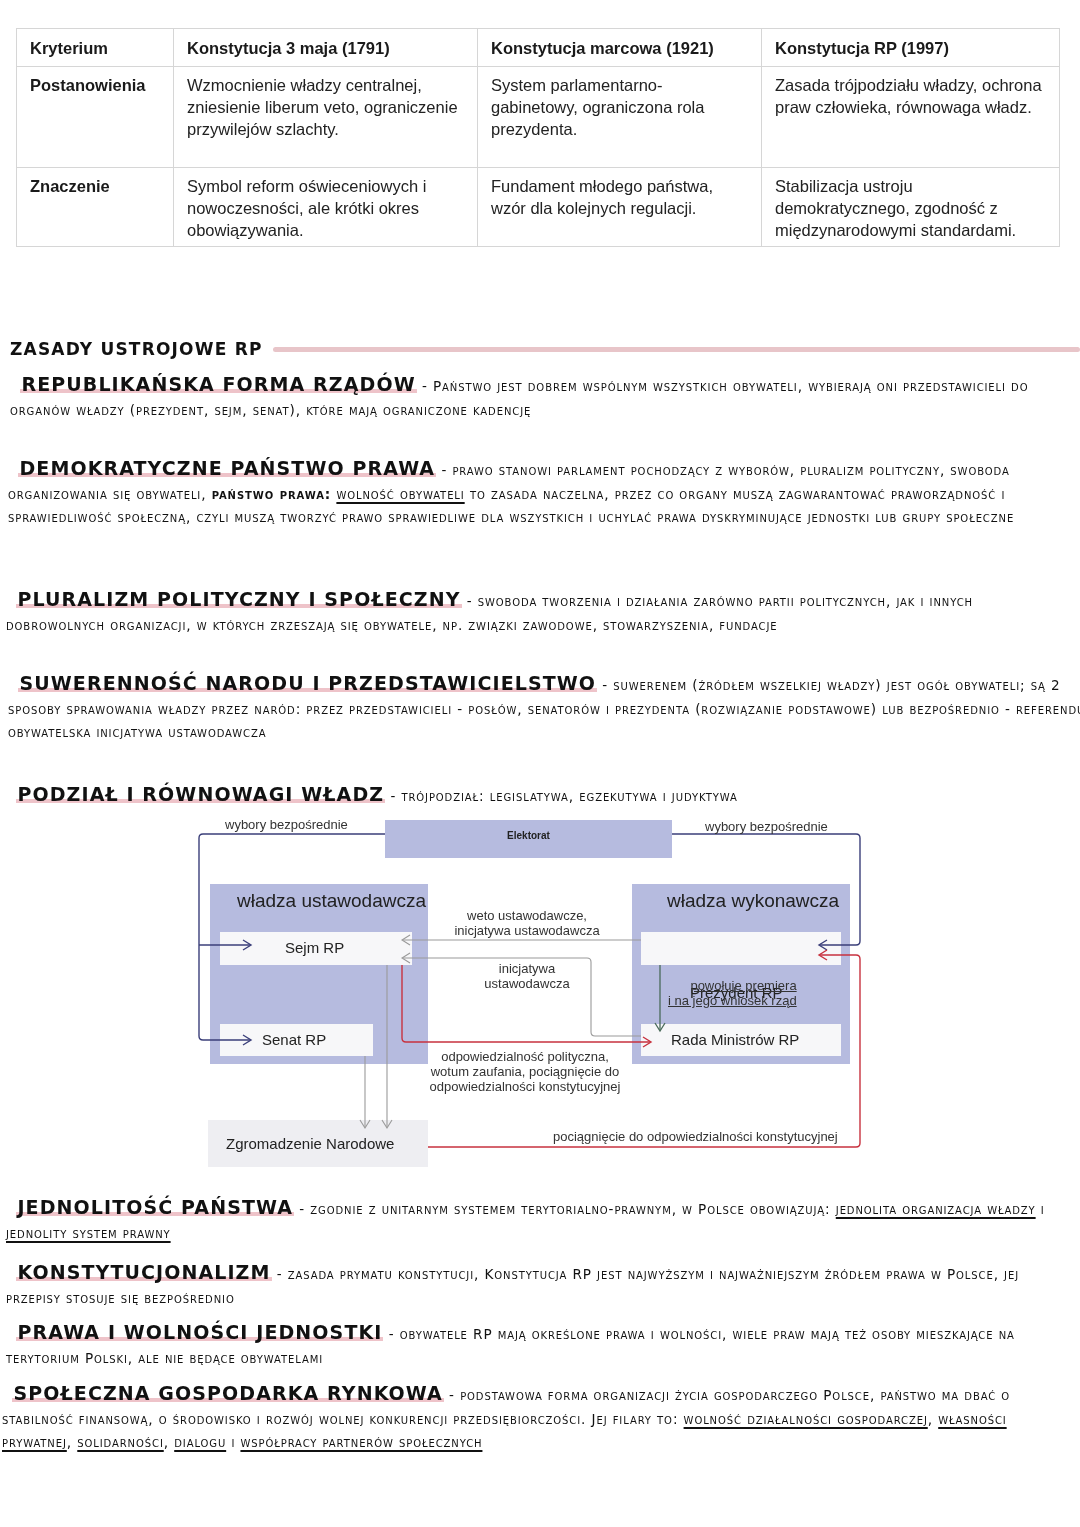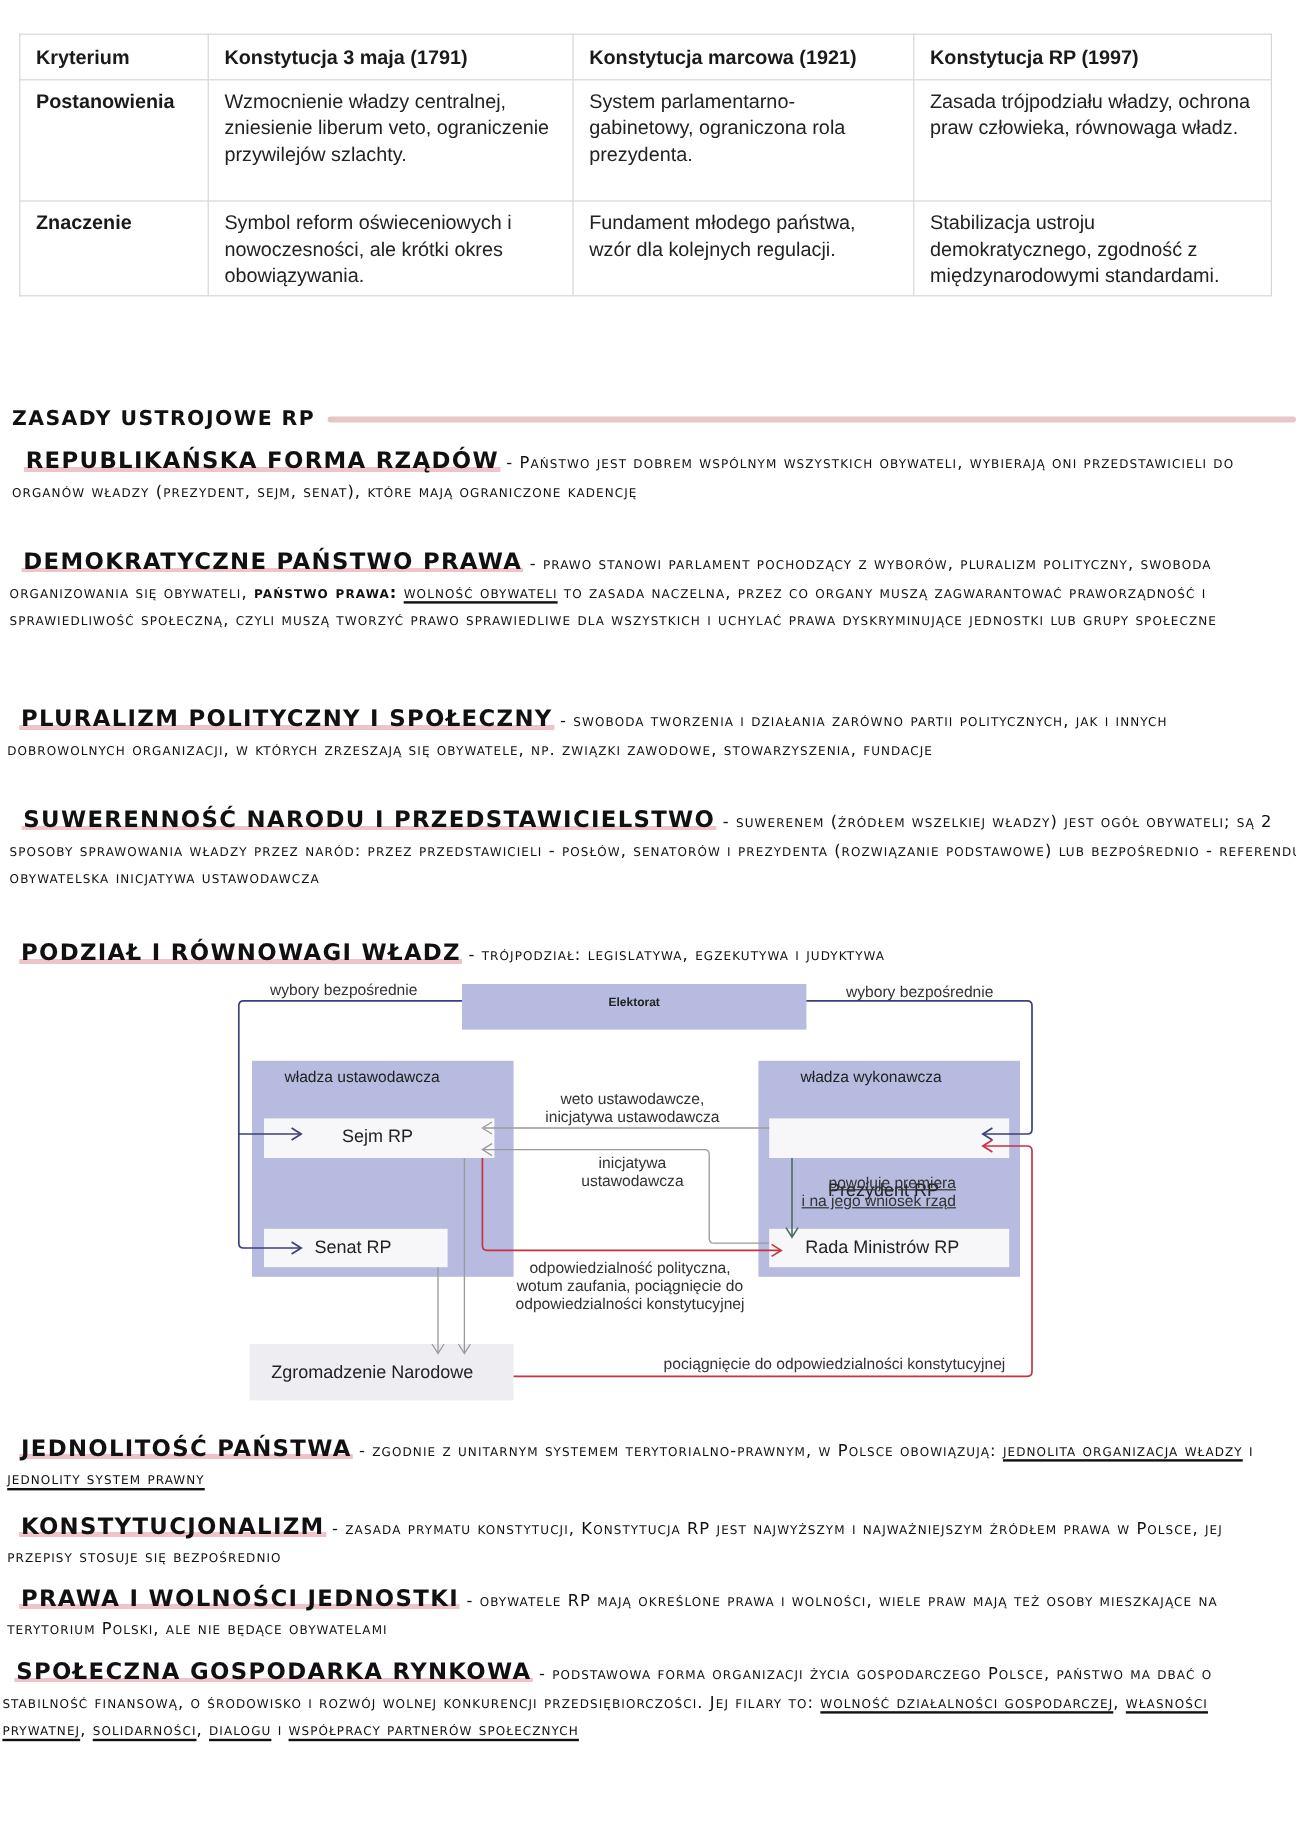--- a/index.html
+++ b/index.html
@@ -26,21 +26,21 @@
   .principle .term { font-weight: bold; font-variant: normal; text-transform: uppercase; font-size: 19px; letter-spacing: 1.1px; background: linear-gradient(to top, transparent 0px, transparent 2px, #eec3c9 2px, #eec3c9 6px, transparent 6px); padding: 0 1px; }
   .principle .bold-inline { font-weight: bold; }
   .principle .u { text-decoration: underline; text-decoration-thickness: 2px; text-underline-offset: 3px; }
   .principle p { margin: 0; }
 
   
   .diagram { position: absolute; left: 195px; top: 812px; width: 675px; height: 360px; font-family: "Liberation Sans", sans-serif; color: #222; }
   .diagram .box { position: absolute; background: #b6bbdf; }
   .diagram .white { position: absolute; background: #f7f7f9; }
   .diagram .lbl { position: absolute; font-size: 13px; color: #333; text-align: center; line-height: 15px; }
-  .diagram .head { position: absolute; font-size: 13px; color: #222; }
+  .diagram .head { position: absolute; font-size: 19px; color: #222; }
   .diagram .nm { position: absolute; font-size: 15px; color: #222; }
   .diagram svg { position: absolute; left: 0; top: 0; }
 </style>
 </head>
 <body>
 
 <table class="cmp-table">
   <thead>
     <tr>
       <th class="c0">Kryterium</th>

